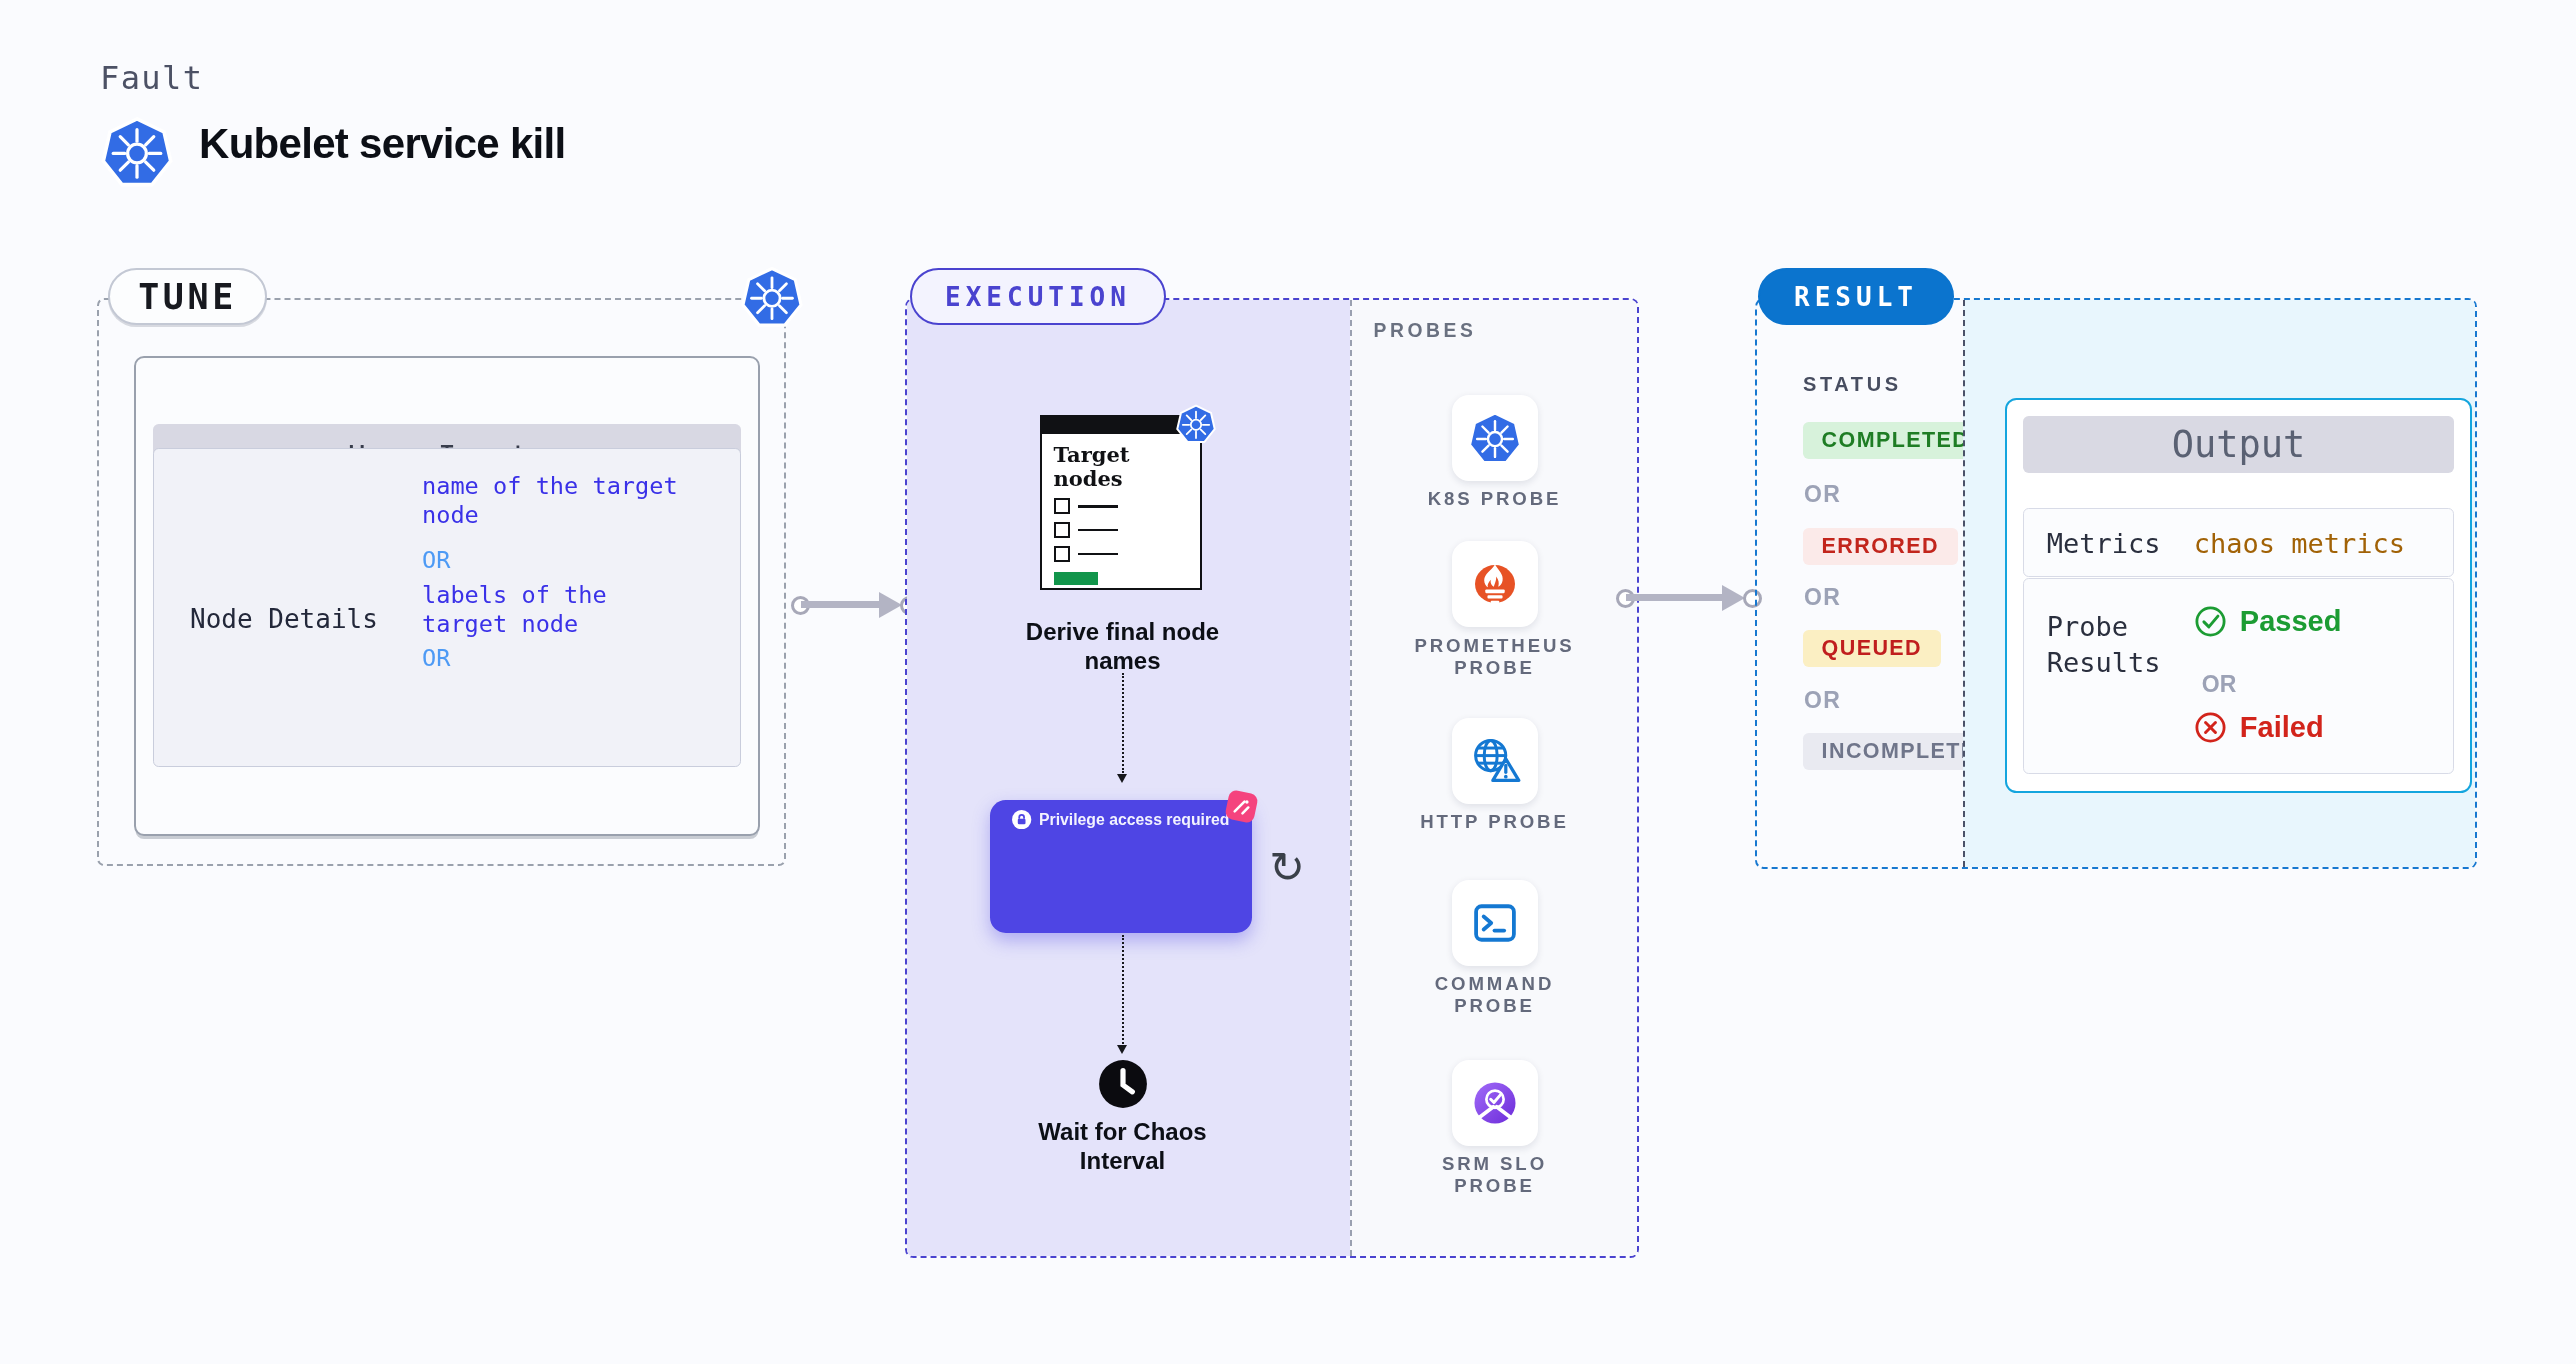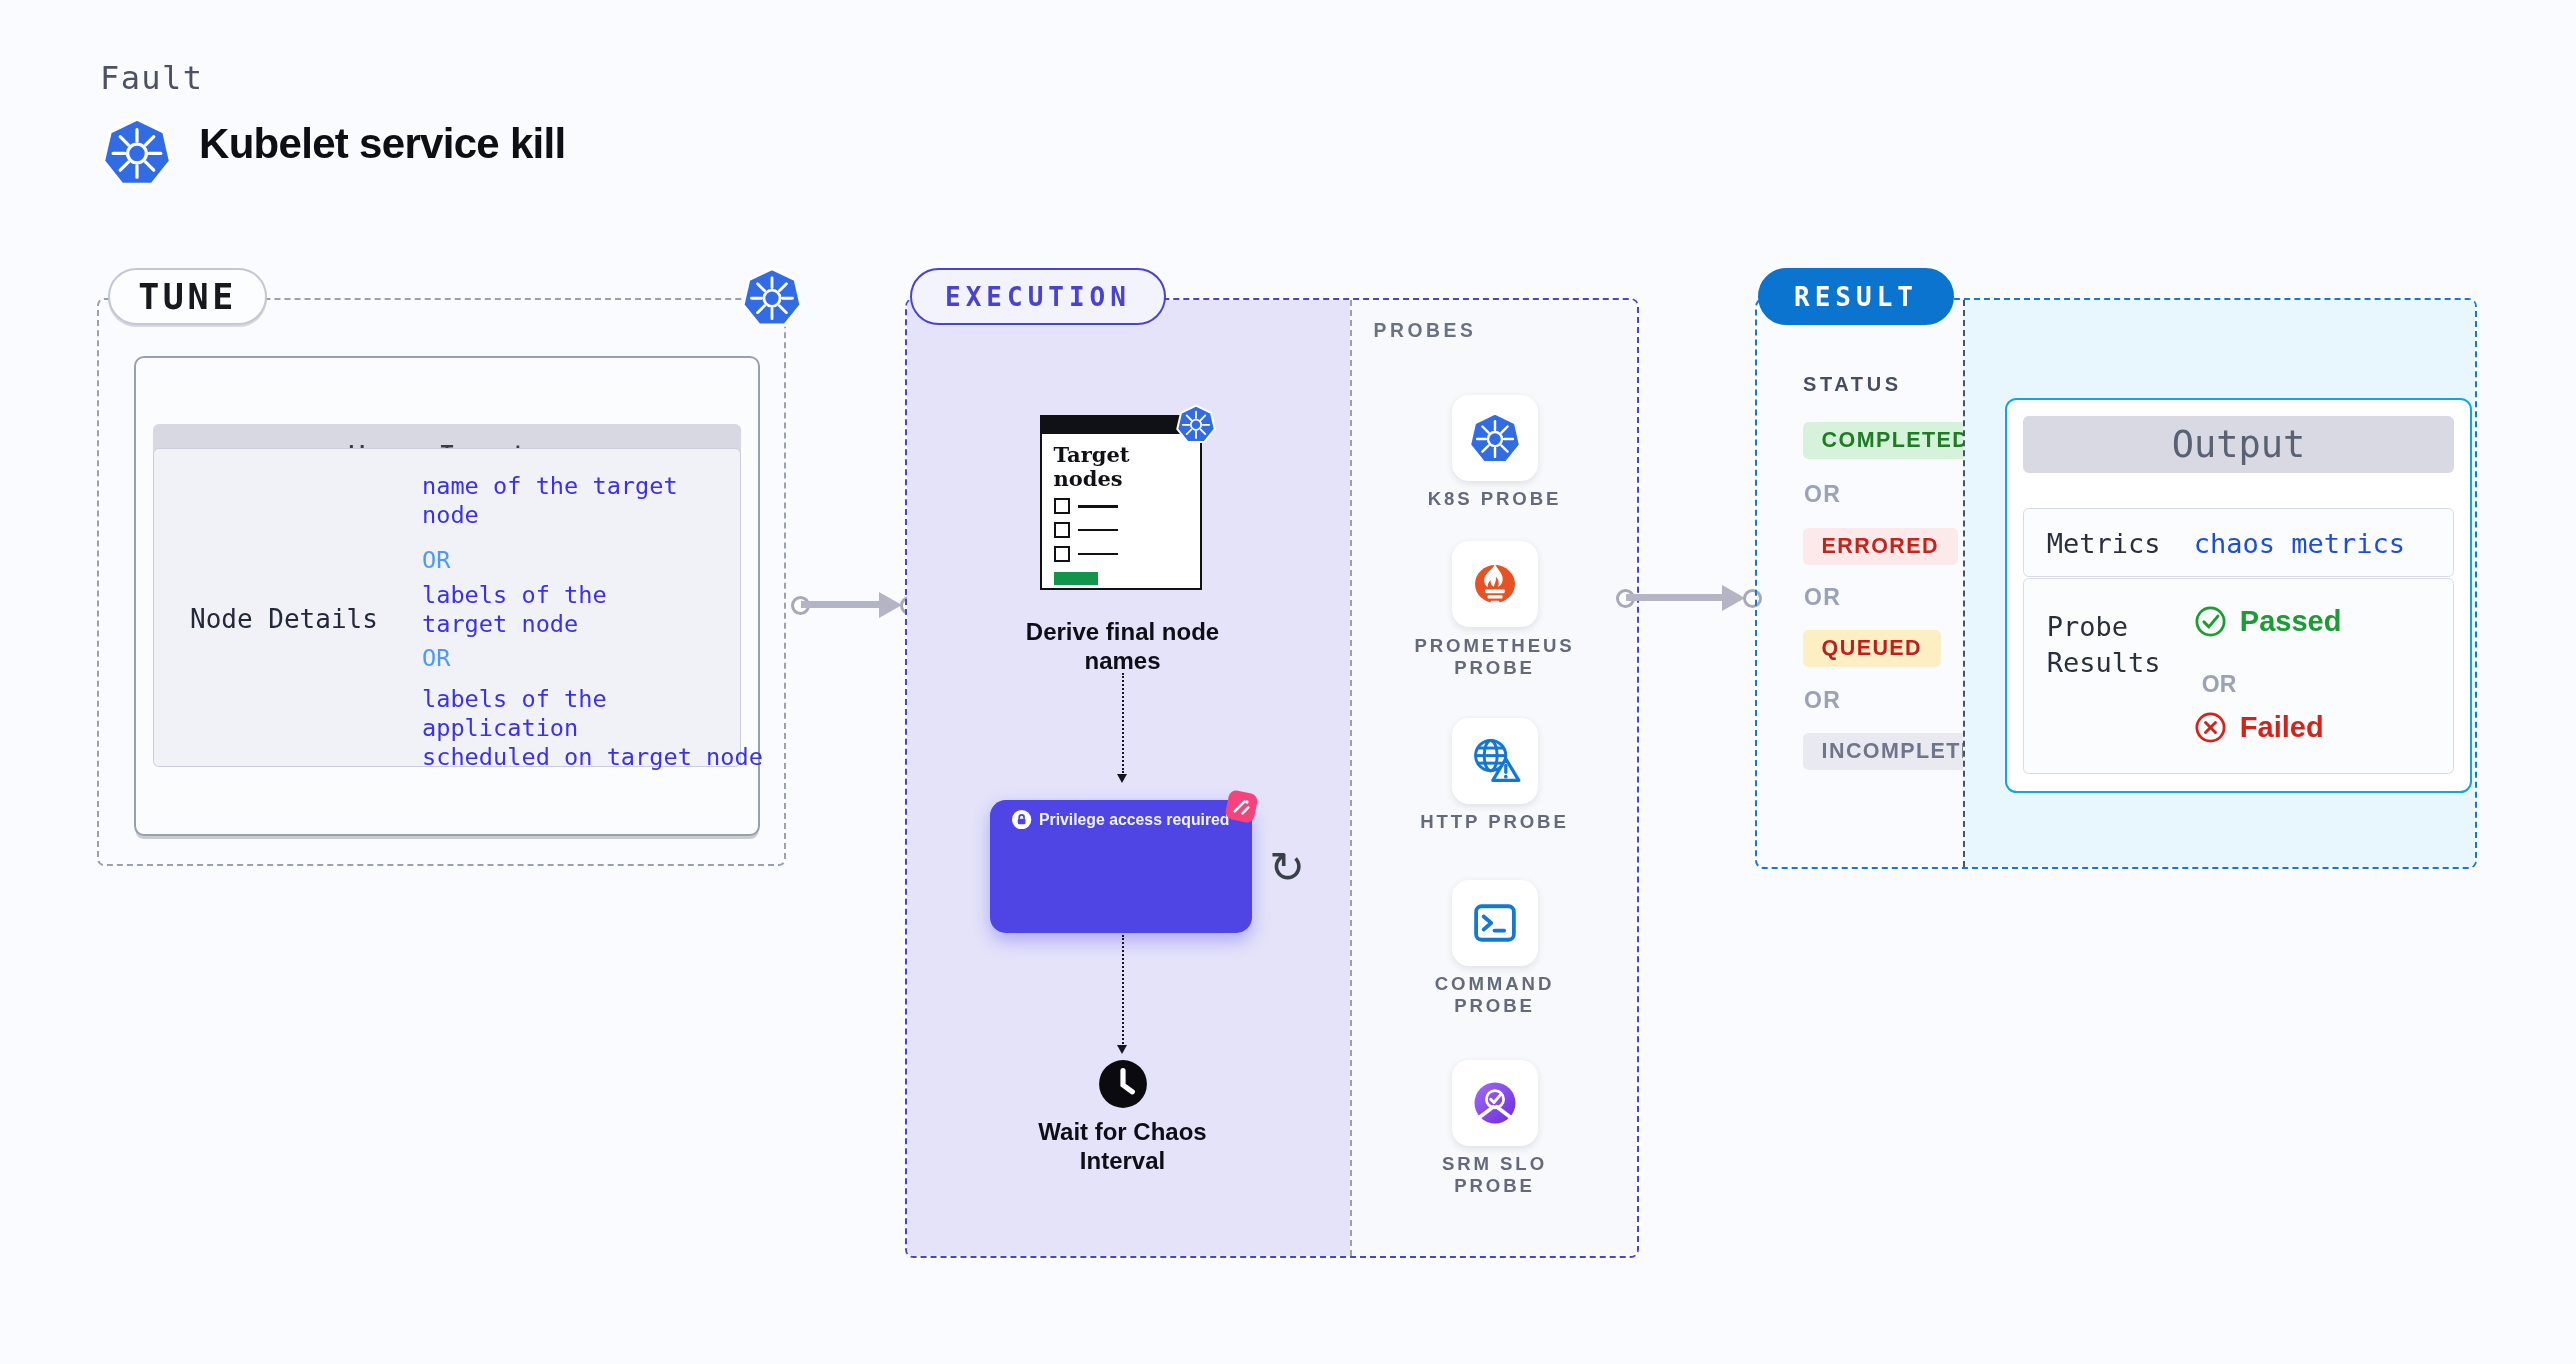--- a/index.html
+++ b/index.html
@@ -99,21 +99,21 @@
   .s-or{position:absolute;left:47px;font-size:23px;font-weight:bold;color:#9CA2B6;letter-spacing:1.4px;}
   .sor1{top:181px}.sor2{top:284px}.sor3{top:387px}
 
   .cyan-panel{position:absolute;left:206px;top:0;bottom:0;right:0;background:#E8F6FD;border-left:2.1px dashed #4A5168;border-radius:0 5.7px 5.7px 0;}
   .out-card{position:absolute;left:40px;top:98px;width:467px;height:395px;background:#fff;border:2.9px solid #14A5DE;border-radius:11.5px;box-sizing:border-box;}
   .out-hdr{position:absolute;left:15.8px;right:15.8px;top:15.8px;height:57px;background:#D9D9E3;border-radius:5.7px;
            display:flex;align-items:center;justify-content:center;font-size:37px;color:#5A6173;}
   .out-row{position:absolute;left:15.8px;right:15.8px;background:#FBFCFE;border:1.4px solid #D8DBE7;border-radius:5.7px;box-sizing:border-box;}
   .row-metrics{top:108px;height:69px;}
   .m-label{position:absolute;left:23px;top:18.6px;font-size:27px;color:#2A2F3E;}
-  .m-value{position:absolute;left:170px;top:18.6px;font-size:27px;color:#1d4ed8;}
+  .m-value{position:absolute;left:170px;top:18.6px;font-size:27px;color:#a16207;}
   .row-probe{top:178px;height:196px;}
   .pr-label{position:absolute;left:23px;top:30px;font-size:27px;line-height:36px;color:#2A2F3E;}
   .pr-pass{position:absolute;left:170px;top:26px;display:flex;align-items:center;}
   .pr-or{position:absolute;left:178px;top:92px;font-size:23px;font-weight:bold;color:#9CA2B6;}
   .pr-fail{position:absolute;left:170px;top:132px;display:flex;align-items:center;}
   .res-ic{width:33px;height:33px;margin-right:13px;}
   .txt-pass{font-size:29px;font-weight:800;color:#1C9C33;}
   .txt-fail{font-size:29px;font-weight:800;color:#D2241B;}
 </style>
 </head>
@@ -160,22 +160,20 @@
     <div class="ui-header mono">User Inputs</div>
     <div class="ui-row">
       <div class="nd-label mono">Node Details</div>
       <div class="nd-opts">
         <div class="opt mono pre o1">name of the target
 node</div>
         <div class="opt-or mono r1">OR</div>
         <div class="opt mono pre o2">labels of the
 target node</div>
         <div class="opt-or mono r2">OR</div>
-        <div class="opt mono pre o3">labels of the application
- scheduled on target node</div>
       </div>
     </div>
   </div>
 
   <div class="arrow" style="left:791px;top:592px;width:128px;">
     <span class="dot dotL"></span>
     <span class="shaft"></span>
     <span class="head"></span>
     <span class="dot dotR"></span>
   </div>

